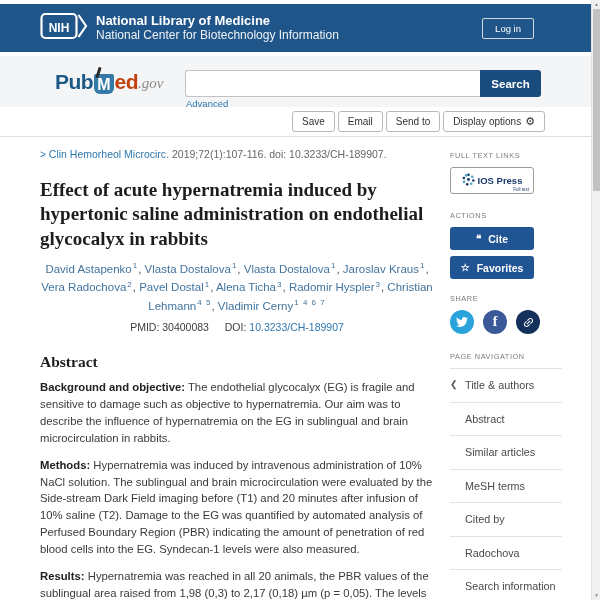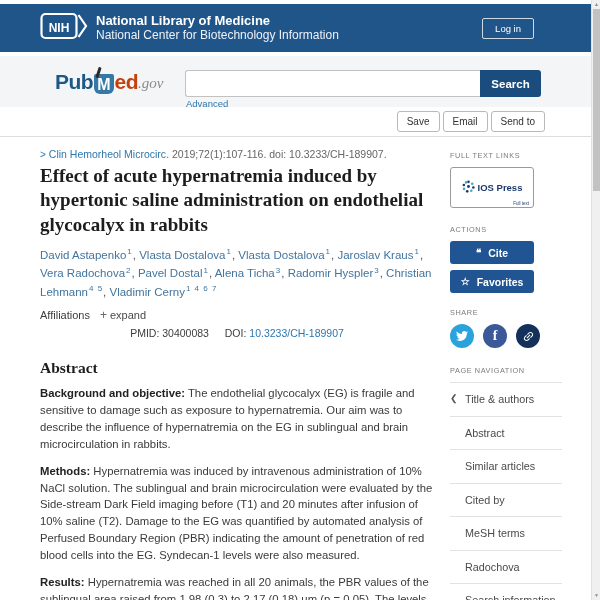--- a/index.html
+++ b/index.html
@@ -42,43 +42,43 @@
   
   .toolbar{position:absolute;left:0;top:107px;width:600px;height:30px;background:#fff;border-bottom:1px solid #dedede;
     display:flex;justify-content:flex-end;align-items:center;padding-right:55px;gap:3px;}
   .tb-btn{background:#fff;border:1px solid #b9b9b9;border-radius:3px;font-size:10px;color:#333;
     padding:4px 9px;font-family:inherit;cursor:pointer;display:flex;align-items:center;gap:4px;}
   .gear{font-size:11px;line-height:1;color:#333;}
 
   
   .main{position:absolute;left:0;top:137px;width:600px;display:flex;padding:11px 14px 0 40px;gap:16px;}
   .content{width:394px;flex:0 0 394px;}
-  .citation{font-size:10.5px;color:#666;margin-bottom:4px;}
+  .citation{font-size:10.5px;color:#666;margin-bottom:18px;}
   .cite-chevron{color:var(--link-blue,#2e77ad);font-size:10px;margin-right:3px;}
   .journal-link{color:var(--link-blue,#2e77ad);text-decoration:none;}
   .title{font-family:"Liberation Serif",serif;font-weight:bold;font-size:19px;line-height:1.28;color:#1d1d1d;margin:2px 0 9px;}
-  .authors{font-size:11.5px;line-height:1.55;color:#42749e;}
+  .authors{font-size:11.5px;line-height:1.55;color:#42749e;text-align:center;}
   .author{color:#42749e;text-decoration:none;cursor:pointer;}
   .author:not(:last-child)::after{content:", ";color:#555;}
   .authors sup{font-size:8px;margin-left:1px;letter-spacing:1px;}
   .affil-row{font-size:11px;color:#3c3c3c;margin-top:6px;display:flex;align-items:center;gap:10px;}
   .expand-btn{background:none;border:none;font-size:11px;color:#4a4a4a;font-family:inherit;cursor:pointer;display:flex;align-items:center;gap:3px;}
   .plus-icon{font-size:12px;color:#666;}
   .ids-row{font-size:10.5px;color:#3c3c3c;margin-top:5px;text-align:center;}
   .ids-row .sep{display:inline-block;width:10px;}
   .doi-link{color:var(--link-blue,#2e77ad);text-decoration:none;}
 
   .abs-heading{font-family:"Liberation Serif",serif;font-weight:bold;font-size:15.5px;color:#1d1d1d;margin:20px 0 8px;}
   .abs-p{font-size:11.3px;line-height:1.5;color:#3a3a3a;margin-bottom:10px;}
   .abs-p b{color:#222;}
 
   
   .sidebar{width:118px;flex:0 0 118px;padding-top:3px;}
   .side-label{font-size:7.3px;letter-spacing:.6px;color:#7b7b7b;margin-bottom:7px;}
-  .ios-badge{width:84px;height:41px;border:1px solid #9a9a9a;border-radius:3px;background:#fff;display:flex;
+  .ios-badge{width:84px;height:27px;border:1px solid #9a9a9a;border-radius:3px;background:#fff;display:flex;
     align-items:center;justify-content:center;gap:3px;position:relative;cursor:pointer;margin-bottom:17px;}
   .ios-text{font-size:9.5px;font-weight:bold;color:#1b3a6b;}
   .ios-sub{position:absolute;right:4px;bottom:1px;font-size:4.5px;color:#1b3a6b;}
   .action-btn{width:84px;height:23px;background:var(--action-button-blue,#205493);color:#fff;border:none;border-radius:3px;
     font-size:10.5px;font-weight:bold;font-family:inherit;cursor:pointer;display:flex;align-items:center;
     justify-content:center;gap:7px;margin-bottom:6px;}
   .action-btn .q{font-size:10px;line-height:0;}
   .action-btn .star{font-size:10px;line-height:0;}
   .mb14{margin-bottom:15px;}
   .share-row{display:flex;gap:9px;margin-bottom:18px;}
@@ -138,54 +138,51 @@
   <div class="toolbar">
     <button class="tb-btn">
         <span>Save</span>
       </button>
     <button class="tb-btn">
         <span>Email</span>
       </button>
     <button class="tb-btn">
         <span>Send to</span>
       </button>
+    <button class="tb-btn">
+      <span>Display options</span>
+      <span class="gear">⚙</span>
+    </button>
   </div>
 
   <main class="main">
 
     <div class="content">
       <div class="citation">
         <span class="cite-chevron">&gt;</span><a class="journal-link" href="#">Clin Hemorheol Microcirc</a><span>. 2019;72(1):107-116. doi: 10.3233/CH-189907.</span>
       </div>
 
       <h1 class="title">Effect of acute hypernatremia induced by hypertonic saline administration on endothelial glycocalyx in rabbits</h1>
 
       <div class="authors">
         <span class="author"><span>David Astapenko</span><sup>1</sup></span><span class="author"><span>Vlasta Dostalova</span><sup>1</sup></span><span class="author"><span>Vlasta Dostalova</span><sup>1</sup></span><span class="author"><span>Jaroslav Kraus</span><sup>1</sup></span><span class="author"><span>Vera Radochova</span><sup>2</sup></span><span class="author"><span>Pavel Dostal</span><sup>1</sup></span><span class="author"><span>Alena Ticha</span><sup>3</sup></span><span class="author"><span>Radomir Hyspler</span><sup>3</sup></span><span class="author"><span>Christian Lehmann</span><sup>4 5</sup></span><span class="author"><span>Vladimir Cerny</span><sup>1 4 6 7</sup></span>
       </div>
 
-      <div class="affil-row">
-        <span>Affiliations</span>
-        <button class="expand-btn">
-          <span class="plus-icon">+</span>
-          <span>expand</span>
-        </button>
-      </div>
 
       <div class="ids-row">
         <span>PMID:</span>
         <span>30400083</span>
         <span class="sep"></span>
         <span>DOI:</span>
         <a class="doi-link" href="#">10.3233/CH-189907</a>
       </div>
 
       <h2 class="abs-heading">Abstract</h2>
 
-      <p class="abs-p"><b>Background and objective:</b> <span>The endothelial glycocalyx (EG) is fragile and sensitive to damage such as exposure to hypernatremia. Our aim was to describe the influence of hypernatremia on the EG in sublingual and brain microcirculation in rabbits.</span></p>
+      <p class="abs-p"><b>Background and objective:</b> <span>The endothelial glycocalyx (EG) is fragile and sensitive to damage such as objective to hypernatremia. Our aim was to describe the influence of hypernatremia on the EG in sublingual and brain microcirculation in rabbits.</span></p>
       <p class="abs-p"><b>Methods:</b> <span>Hypernatremia was induced by intravenous administration of 10% NaCl solution. The sublingual and brain microcirculation were evaluated by the Side-stream Dark Field imaging before (T1) and 20 minutes after infusion of 10% saline (T2). Damage to the EG was quantified by automated analysis of Perfused Boundary Region (PBR) indicating the amount of penetration of red blood cells into the EG. Syndecan-1 levels were also measured.</span></p>
       <p class="abs-p"><b>Results:</b> <span>Hypernatremia was reached in all 20 animals, the PBR values of the sublingual area raised from 1,98 (0,3) to 2,17 (0,18) µm (p = 0,05). The levels of syndecan-1 (1,23 (0,36); 1,31 (0,33) ng/l, p = 0,3) did not mirror PBR changes.</span></p>
 
     </div>
 
     <aside class="sidebar">
       <div class="side-label">FULL TEXT LINKS</div>
 
       <div class="ios-badge">
         <span>
@@ -233,22 +230,22 @@
       </div>
 
       <div class="side-label">PAGE NAVIGATION</div>
       <nav class="nav-list">
         <div class="nav-item">
           <span class="nav-chev">❮</span>
           <span>Title &amp; authors</span>
         </div>
         <div class="nav-item"><span>Abstract</span></div>
         <div class="nav-item"><span>Similar articles</span></div>
+        <div class="nav-item"><span>MeSH terms</span></div>
         <div class="nav-item"><span>Cited by</span></div>
-        <div class="nav-item"><span>MeSH terms</span></div>
         <div class="nav-item"><span>Radochova</span></div>
         <div class="nav-item"><span>Search information</span></div>
 
       </nav>
     </aside>
   </main>
 
   <div class="scrollbar">
     <div class="scroll-arrow arrow-up">▲</div>
     <div class="scroll-thumb"></div>

